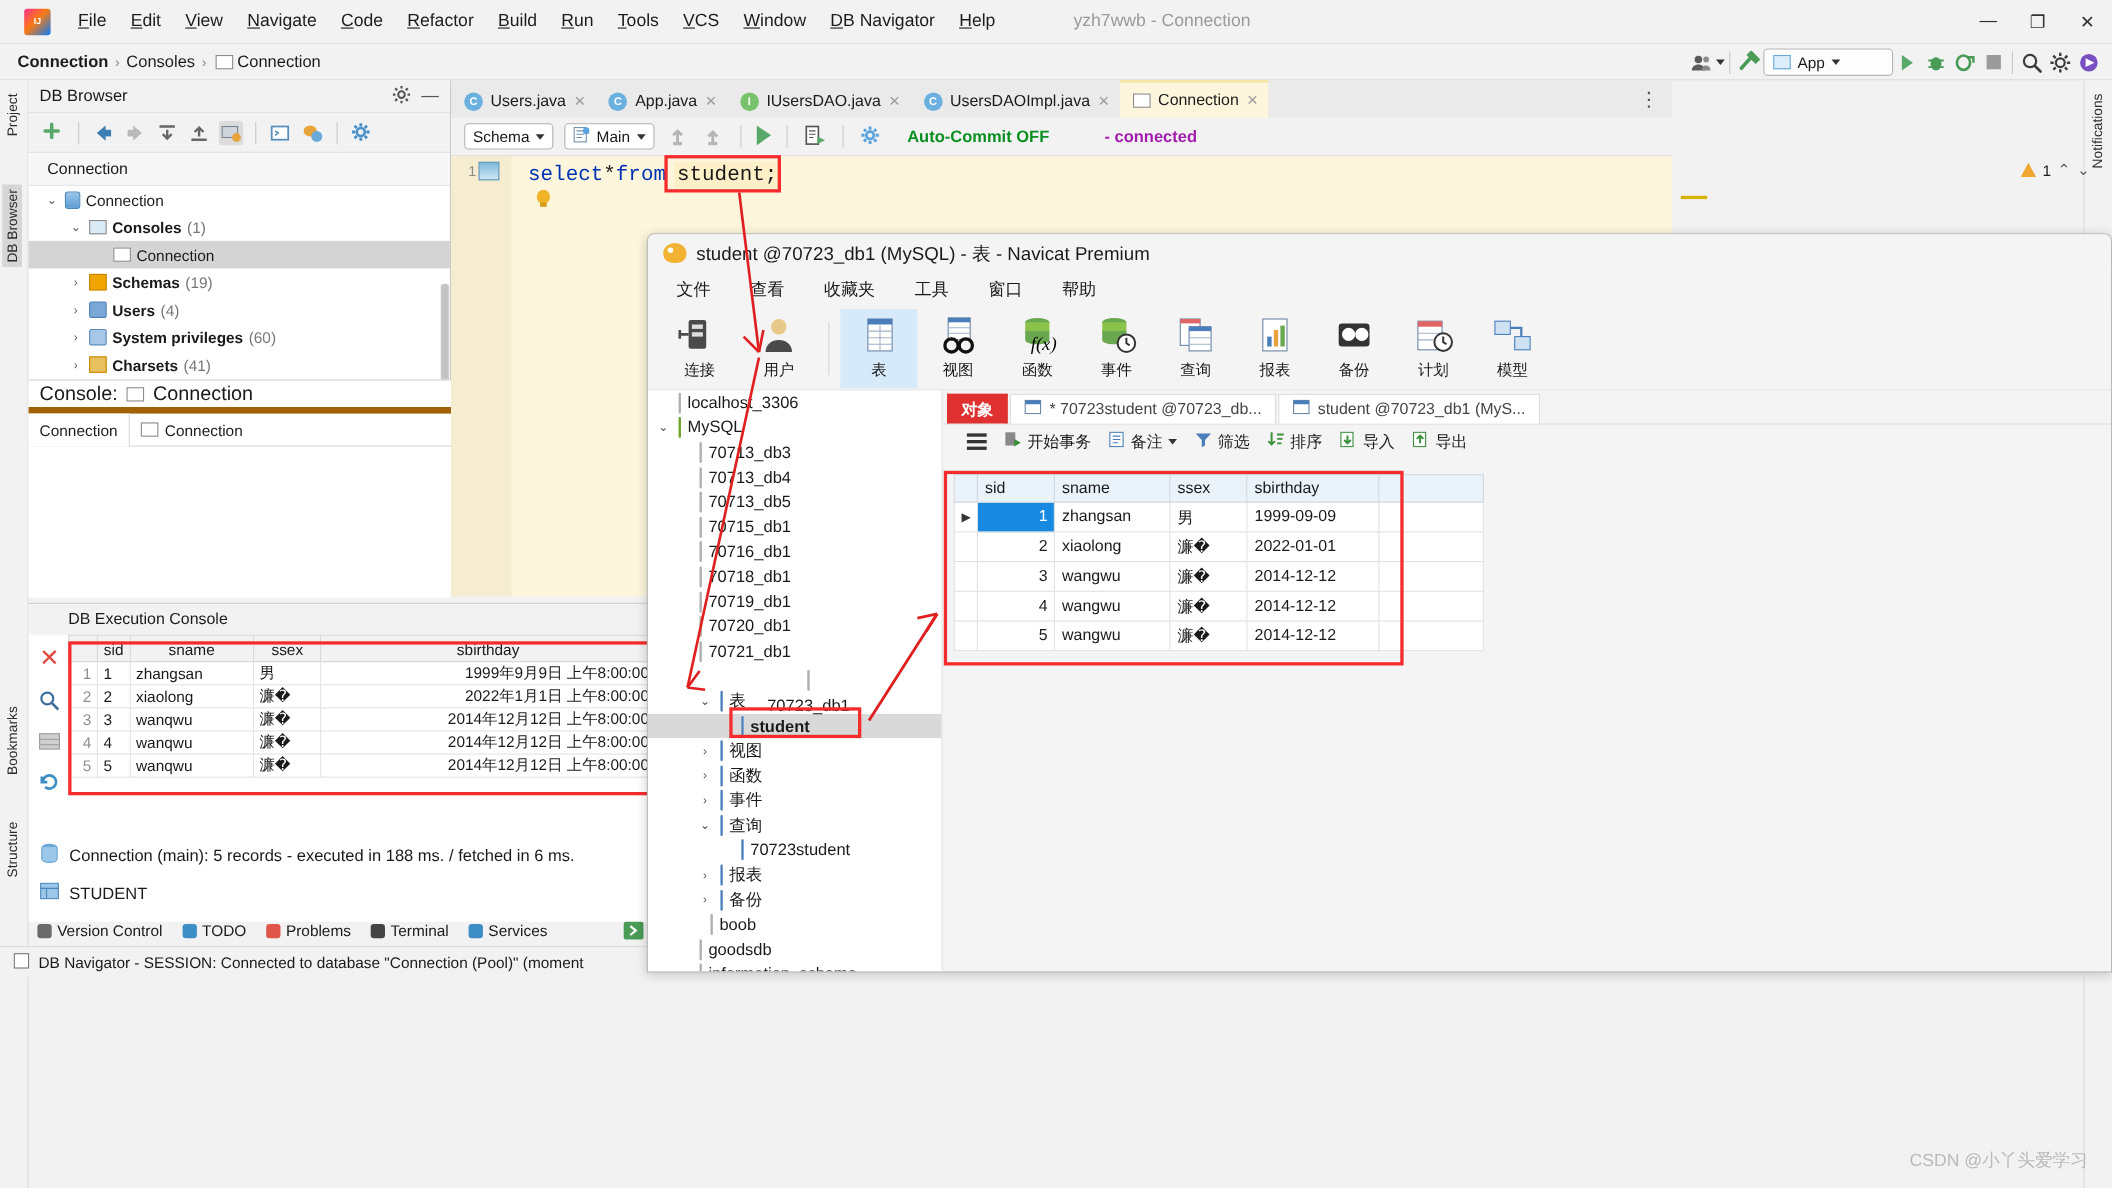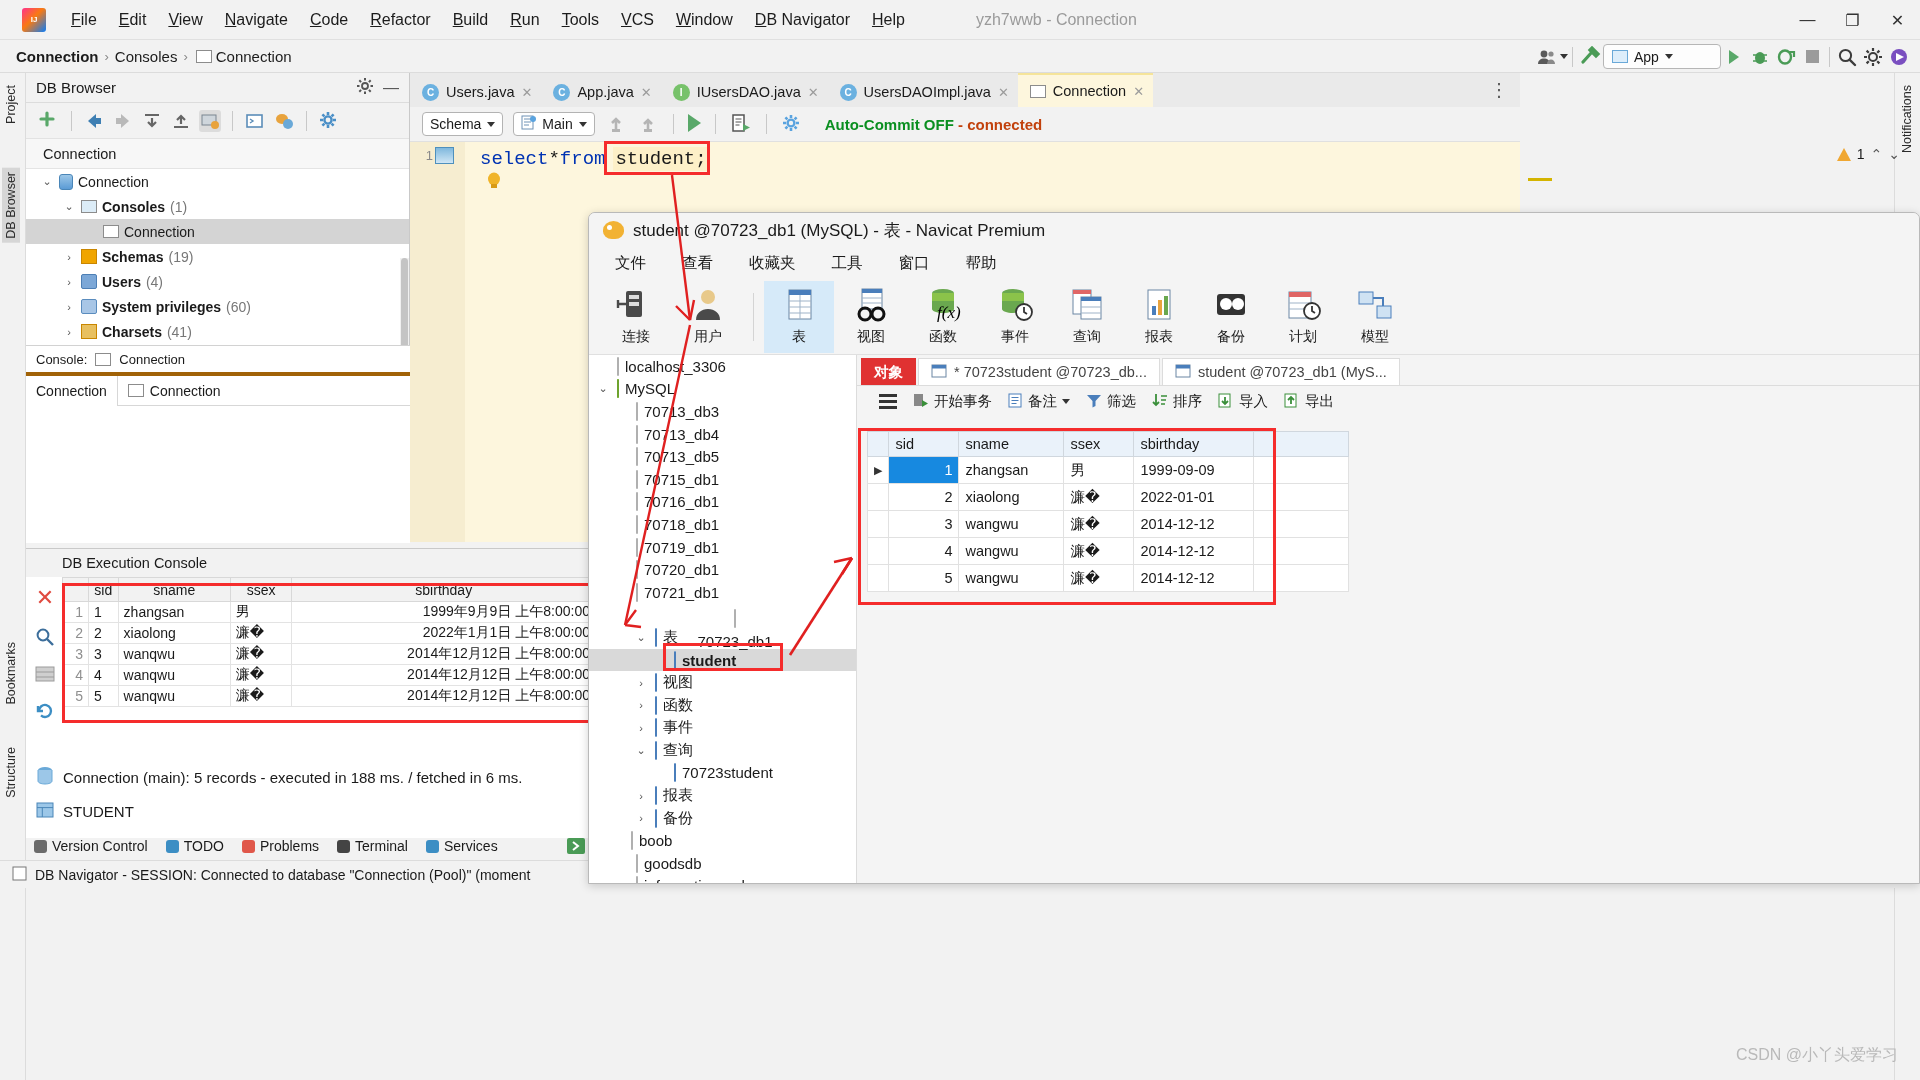--- a/index.html
+++ b/index.html
@@ -80,22 +80,22 @@
   .console-ico { width:16px;height:13px;border:1.5px solid #8c8c8c;background:#fff; }
   .schema-ico { width:16px;height:15px;background:#f0a500;border:1px solid #c98600;}
   .users-ico { width:16px;height:15px;background:#7ba7d7;border:1px solid #4d7fb5;border-radius:2px;}
   .priv-ico { width:16px;height:15px;background:#a8c6e6;border:1px solid #5a8cbe;border-radius:2px;}
   .scrollv { position:absolute; right:0; top:185px; width:9px; height:145px; background:#f0f0f0;}
   .scrollv i { position:absolute; left:1px; top:0; width:7px; height:110px; background:#c4c4c4;border-radius:4px;}
 
   
   .cons-sec { position:absolute; left:26px; top:345px; width:384px; height:198px; background:#fff;
               border-top:1px solid #d2d2d2;}
-  .cons-lbl { height:30px; display:flex; align-items:center; gap:8px; padding-left:10px; font-size:13px;
-              border-bottom:4px solid #a16207;}
+  .cons-lbl { height:30px; display:flex; align-items:center; gap:8px; padding-left:10px; font-size:18px;
+              border-bottom:6px solid #a16207;}
   .cons-tabs { height:30px; display:flex; align-items:center; border-bottom:1px solid #d7d7d7; }
   .cons-tab { height:30px; display:flex; align-items:center; gap:6px; padding:0 10px; font-size:14px; }
   .cons-tab.sel { background:#fff; border-right:1px solid #d7d7d7; }
 
   
   .edtabs { position:absolute; left:410px; top:73px; width:1110px; height:34px; background:#eaeaea;
             display:flex; align-items:flex-end; }
   .edtab { height:30px; display:flex; align-items:center; gap:7px; padding:0 9px 0 12px; font-size:14.5px;
            background:#eaeaea; white-space:nowrap;}
   .edtab.sel { background:#fdf6dd; border-top:2px solid #f5e49a; height:34px; }
@@ -104,21 +104,21 @@
              display:flex;align-items:center;justify-content:center;font-weight:bold;}
   .cls-ico.i { background:#77c26a; }
   .edtabs-right { position:absolute; right:0; top:0; height:34px; display:flex; align-items:center; padding-right:8px;}
 
   .sqlbar { position:absolute; left:410px; top:107px; width:1110px; height:35px; background:#f2f2f2;
             display:flex; align-items:center; gap:10px; padding-left:12px; border-bottom:1px solid #e0e0e0;}
   .combo { height:24px; border:1px solid #b3b3b3; border-radius:4px; background:#fff;
            display:flex; align-items:center; gap:6px; padding:0 7px; font-size:14px;}
   .caret { width:0;height:0;border-top:5px solid #333;border-left:4.5px solid transparent;border-right:4.5px solid transparent;}
   .autocommit { color:#0a8f20; font-weight:bold; font-size:15px; margin-left:14px;}
-  .autocommit em { color:#c2410c; font-style:normal; }
+  .autocommit em { color:#a21caf; font-style:normal;margin-left:46px; }
 
   .editor { position:absolute; left:410px; top:142px; width:1110px; height:400px; background:#fdf6dd; }
   .gutter { position:absolute; left:0; top:0; width:55px; height:100%; background:#f6edd0;}
   .lnum { position:absolute; right:32px; top:6px; font-size:13px; color:#8a8a8a;}
   .grid-ico { position:absolute; left:25px; top:5px; width:19px;height:17px;
               background:linear-gradient(#7fb8dd,#cfe6f5); border:1px solid #4e90bd;}
   .sqlline { position:absolute; left:70px; top:5px; font-family:"Liberation Mono","DejaVu Sans Mono",monospace;
              font-size:19px; display:flex; align-items:center;}
   .kw { color:#0033b3; font-weight:normal; }
   .op { color:#1a1a1a; }
@@ -918,21 +918,21 @@
         <div class="nv-row" style="padding-left: 44px;">
           <span class="nv-arrow">›</span>
           <span><span class="sq" style="background:#cfe2f3;border-color:#4a7ebb"></span></span>
           <span>报表</span>
         </div>
         <div class="nv-row" style="padding-left: 44px;">
           <span class="nv-arrow">›</span>
           <span><span class="sq" style="background:#cfe2f3;border-color:#4a7ebb"></span></span>
           <span>备份</span>
         </div>
-        <div class="nv-row" style="padding-left: 20px;">
+        <div class="nv-row" style="padding-left: 35px;">
           <span class="nv-arrow"></span>
           <span><span class="sq"></span></span>
           <span>boob</span>
         </div>
         <div class="nv-row" style="padding-left: 25px;">
           <span class="nv-arrow"></span>
           <span><span class="sq"></span></span>
           <span>goodsdb</span>
         </div>
         <div class="nv-row" style="padding-left: 25px;">

